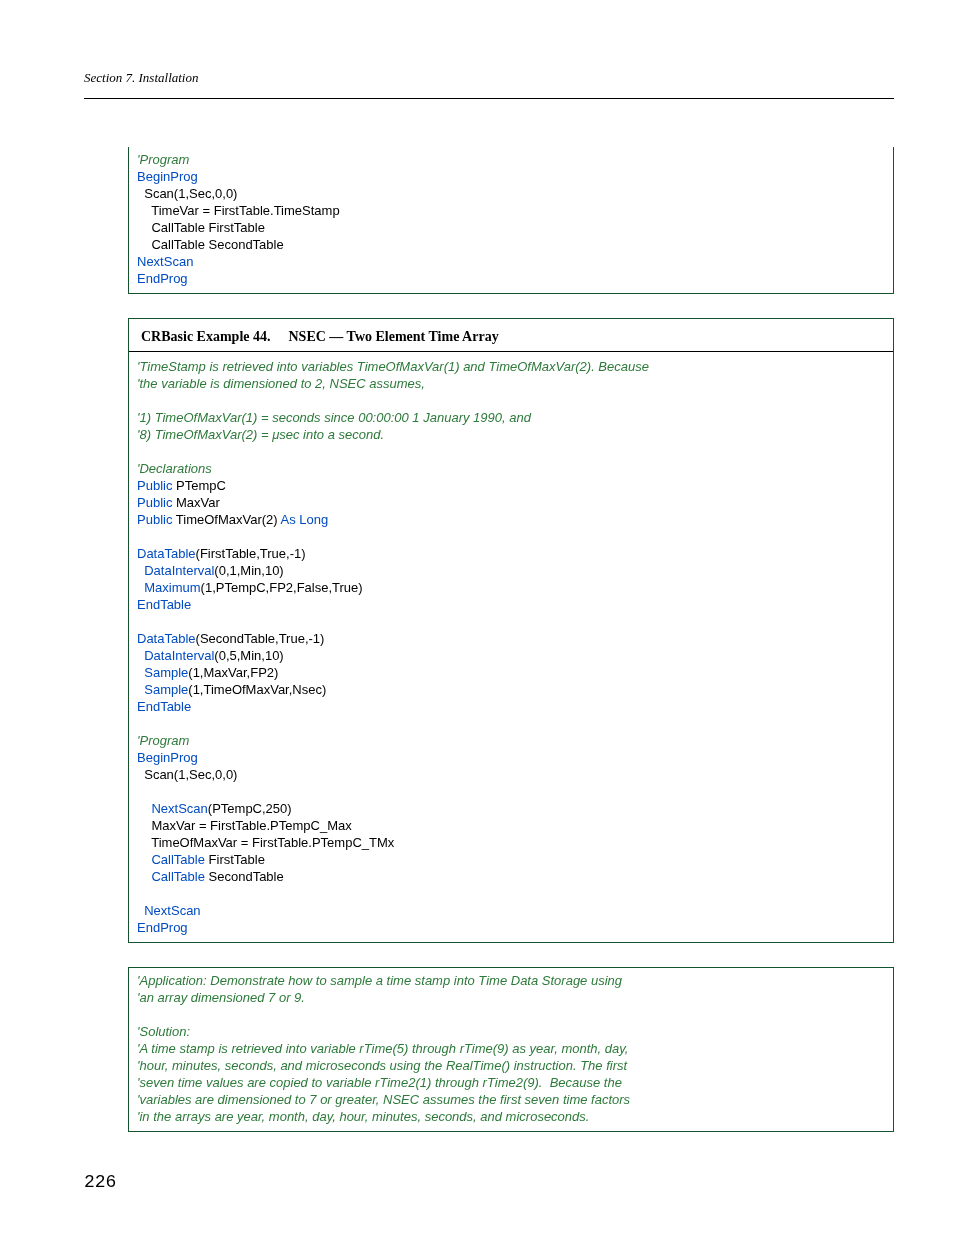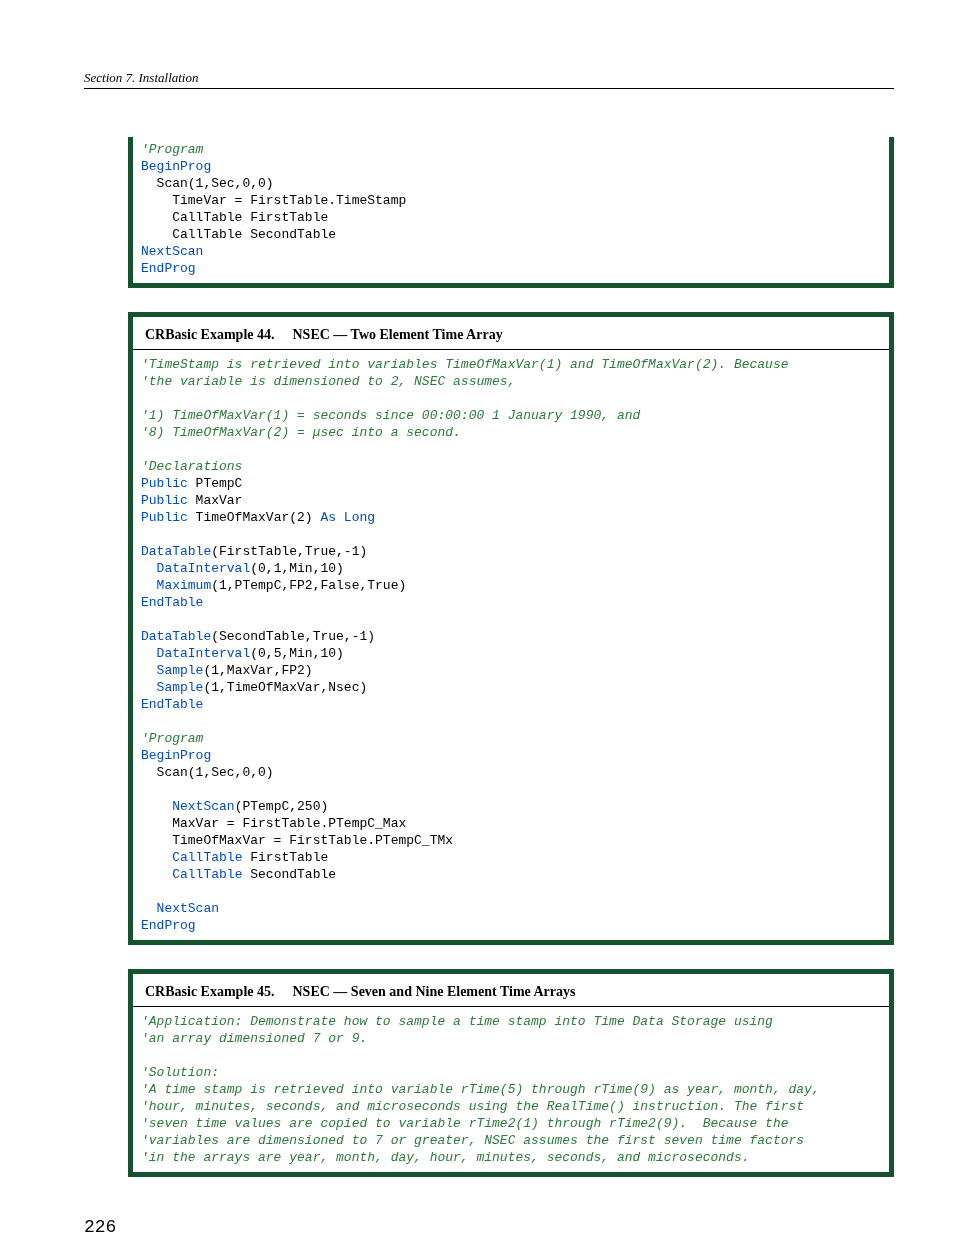--- a/index.html
+++ b/index.html
@@ -10,43 +10,43 @@
     font-size: 12.5px;
     color: #000;
     width: 954px;
     box-sizing: border-box;
   }
   .page-header {
     font-style: italic;
     font-family: Georgia, "Times New Roman", serif;
     font-size: 13px;
     border-bottom: 1px solid #000;
-    padding-bottom: 2px;
+    padding-bottom: 12px;
     margin-bottom: 48px;
   }
   .code-box {
-    border: 5px solid #14532d;
+    border: 1px solid #14532d;
     margin: 24px 0 0 44px;
     padding: 2px 0 4px 0;
   }
   .code-box.continued {
     border-top: none;
     margin-top: 0;
   }
   .example-title {
     font-family: Georgia, "Times New Roman", serif;
     font-weight: bold;
     font-size: 14px;
     padding: 8px 12px 6px 12px;
     border-bottom: 1px solid #000;
     margin-bottom: 4px;
   }
   .example-title .gap { display:inline-block; width:18px; }
   pre.code {
-    font-family: Liberation Mono, monospace;
+    font-family: Liberation Sans, sans-serif;
     font-size: 13px;
     line-height: 17px;
     margin: 0;
     padding: 2px 8px 2px 8px;
     white-space: pre;
   }
   pre.code .kw { color: #004bc0; }
   pre.code .cm { color: #2d7a3a; font-style: italic; }
   .page-number {
     margin-top: 40px;
@@ -106,23 +106,20 @@
     MaxVar = FirstTable.PTempC_Max
     TimeOfMaxVar = FirstTable.PTempC_TMx
     <span class="kw">CallTable</span> FirstTable
     <span class="kw">CallTable</span> SecondTable
 
   <span class="kw">NextScan</span>
 <span class="kw">EndProg</span></pre>
 </div>
 
 <div class="code-box">
-  <div class="example-title">
-    <span>CRBasic Example 45.</span><span class="gap"></span><span>NSEC — Seven and Nine Element Time Arrays</span>
-  </div>
   <pre class="code"><span class="cm">'Application: Demonstrate how to sample a time stamp into Time Data Storage using</span>
 <span class="cm">'an array dimensioned 7 or 9.</span>
 
 <span class="cm">'Solution:</span>
 <span class="cm">'A time stamp is retrieved into variable rTime(5) through rTime(9) as year, month, day,</span>
 <span class="cm">'hour, minutes, seconds, and microseconds using the RealTime() instruction. The first</span>
 <span class="cm">'seven time values are copied to variable rTime2(1) through rTime2(9).  Because the</span>
 <span class="cm">'variables are dimensioned to 7 or greater, NSEC assumes the first seven time factors</span>
 <span class="cm">'in the arrays are year, month, day, hour, minutes, seconds, and microseconds.</span></pre>
 </div>

